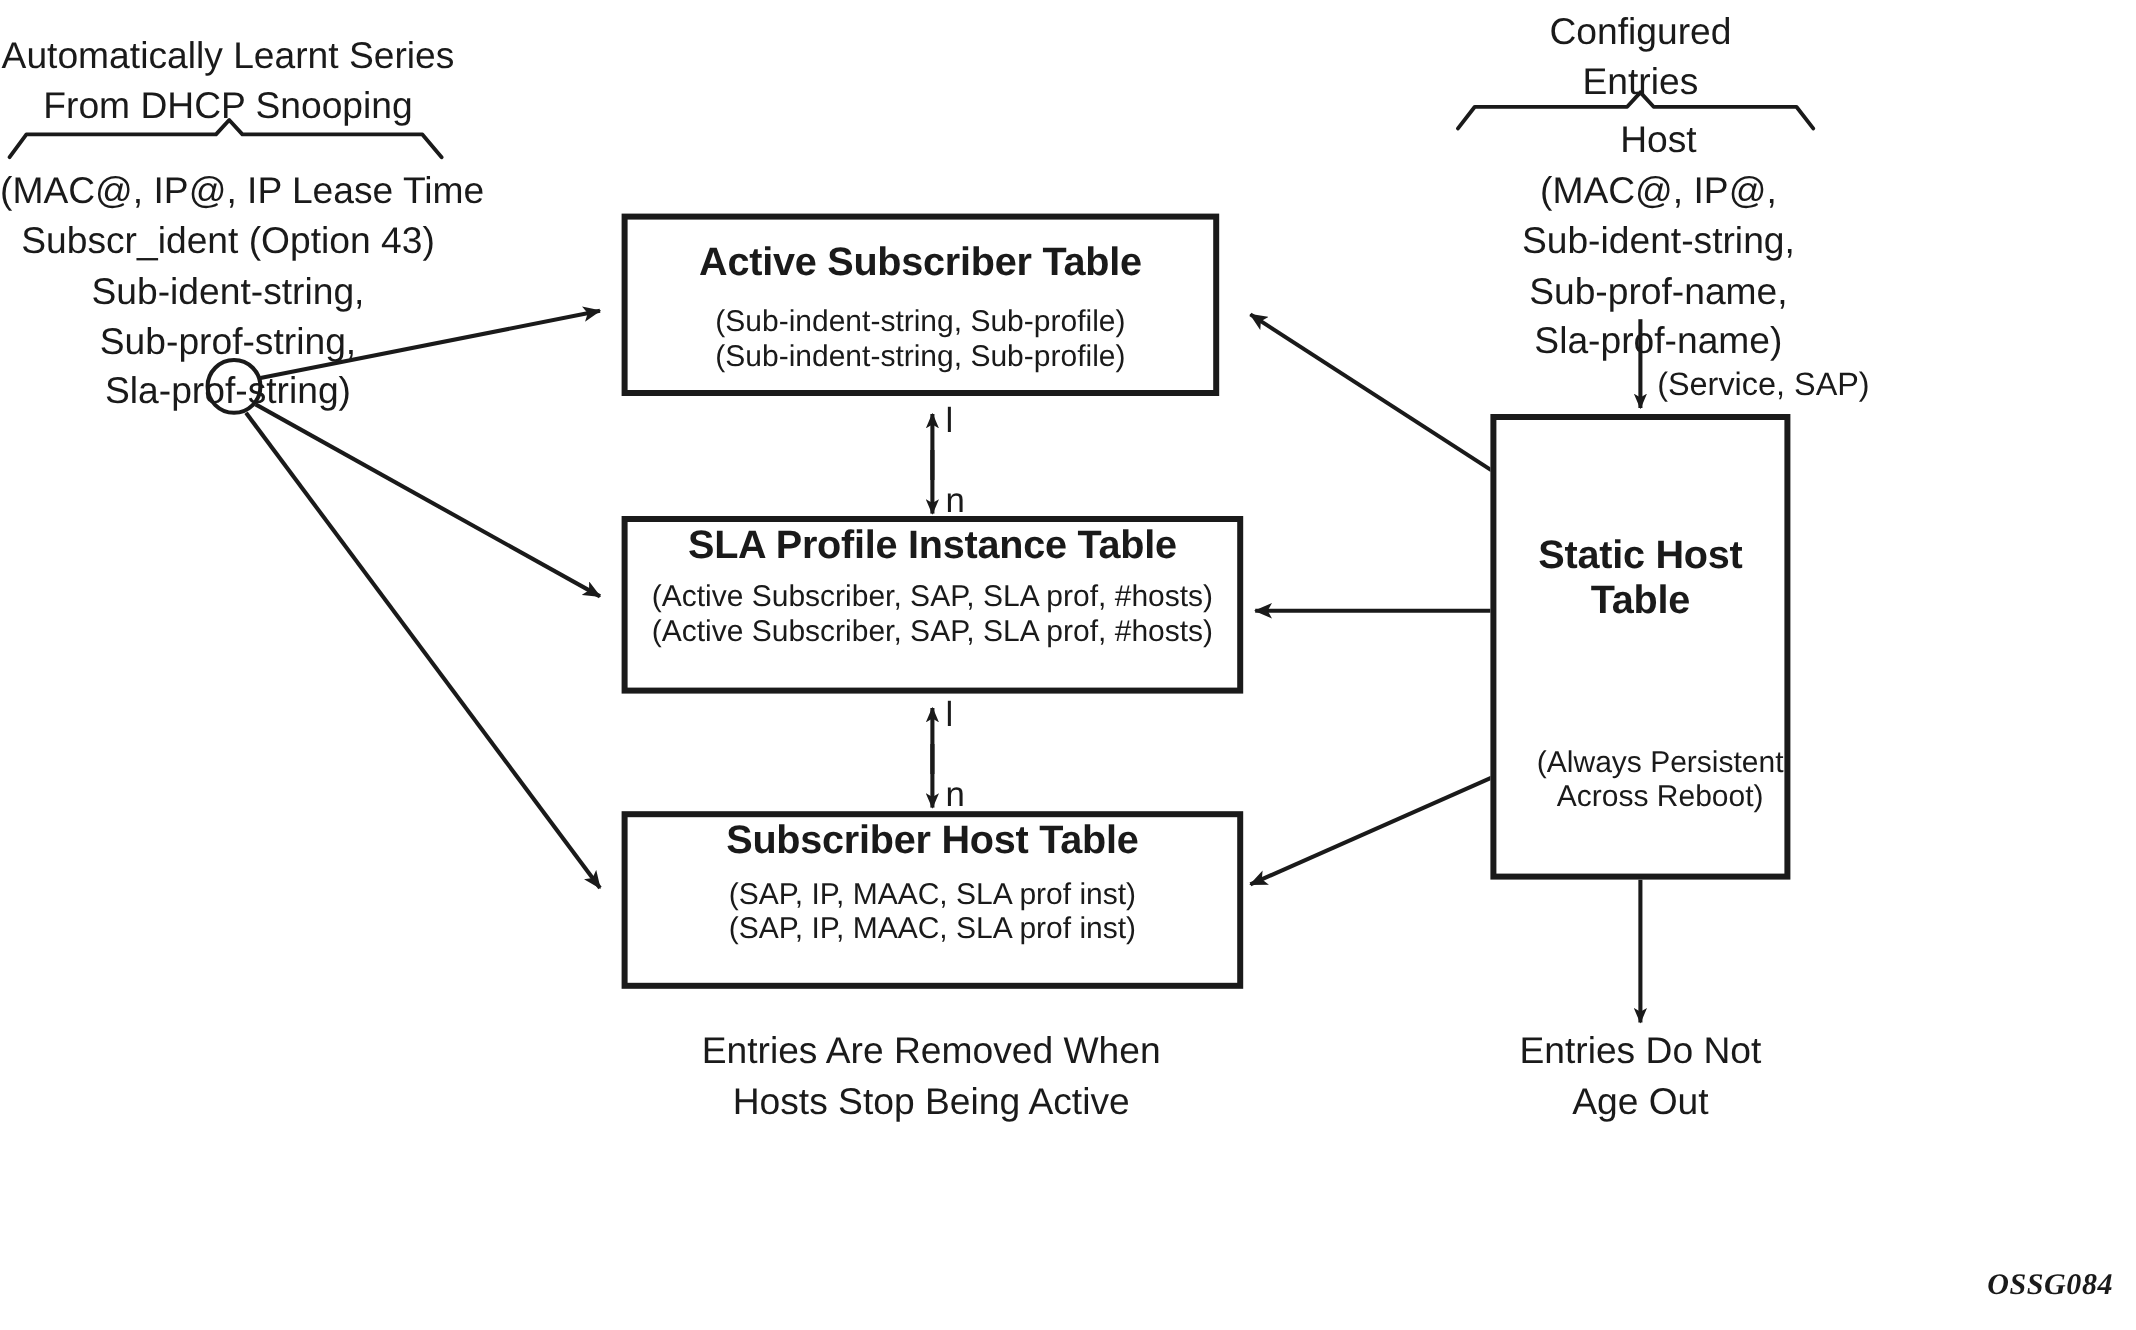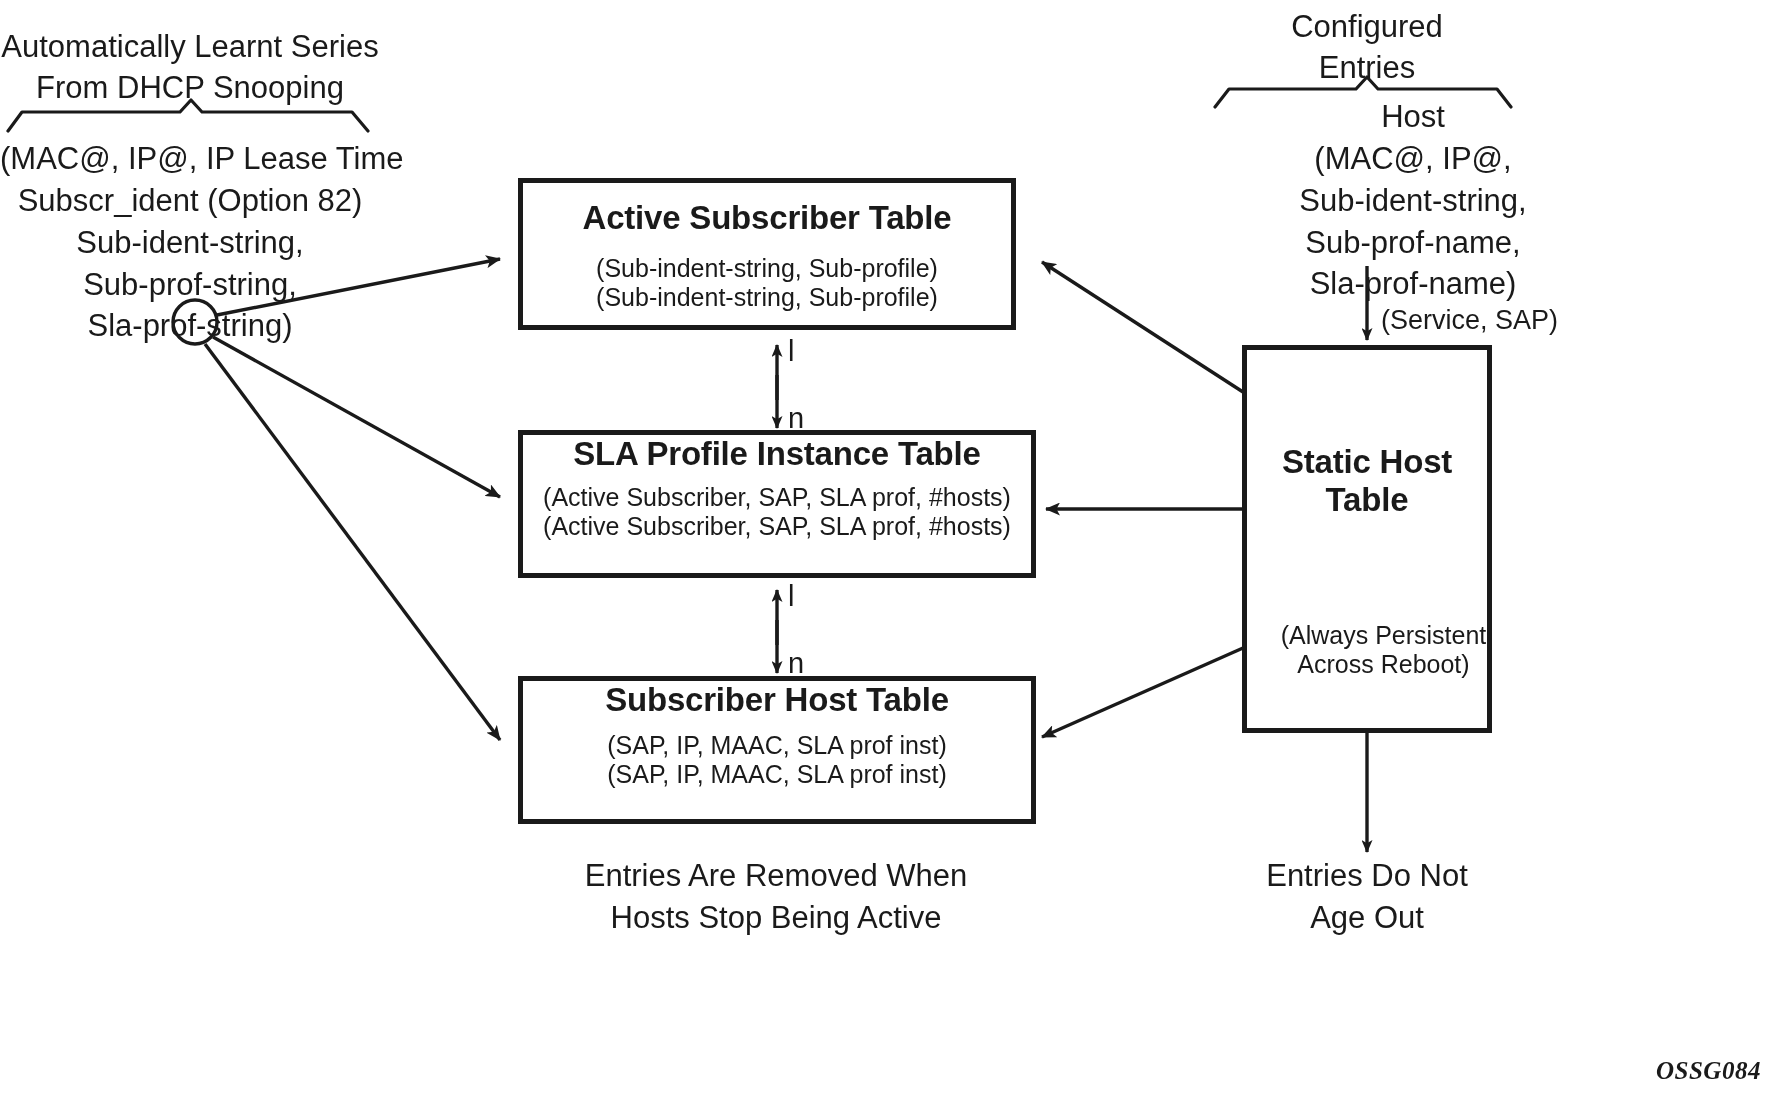--- a/index.html
+++ b/index.html
@@ -139,29 +139,29 @@
 
     <g stroke="#1a1a1a" stroke-width="3.4" fill="none">
       <line x1="1367" y1="733" x2="1367" y2="852" marker-end="url(#ah)"></line>
     </g>
   </svg>
 
   <div class="txt brace-label center" style="left:0px; top:26px; width:380px;">Automatically Learnt Series
 From DHCP Snooping</div>
 
   <div class="txt src-detail center" style="left:0px; top:138px; width:380px;">(MAC@, IP@, IP Lease Time
-Subscr_ident (Option 82)
+Subscr_ident (Option 43)
 Sub-ident-string,
 Sub-prof-string,
 Sla-prof-string)</div>
 
   <div class="txt brace-label center" style="left:1187px; top:6px; width:360px;">Configured
 Entries</div>
 
-  <div class="txt src-detail center" style="left:1233px; top:96px; width:360px;">Host
+  <div class="txt src-detail center" style="left:1202px; top:96px; width:360px;">Host
 (MAC@, IP@,
 Sub-ident-string,
 Sub-prof-name,
 Sla-prof-name)</div>
 
   <div class="txt card-label" style="left:1381px; top:303px;">(Service, SAP)</div>
 
   <div class="tbl" style="left:518px; top:178px; width:498px; height:152px; padding-top:16px;">
     <div class="tbl-title">Active Subscriber Table</div>
     <div class="tbl-row" style="margin-top:17px;">(Sub-indent-string, Sub-profile)</div>

